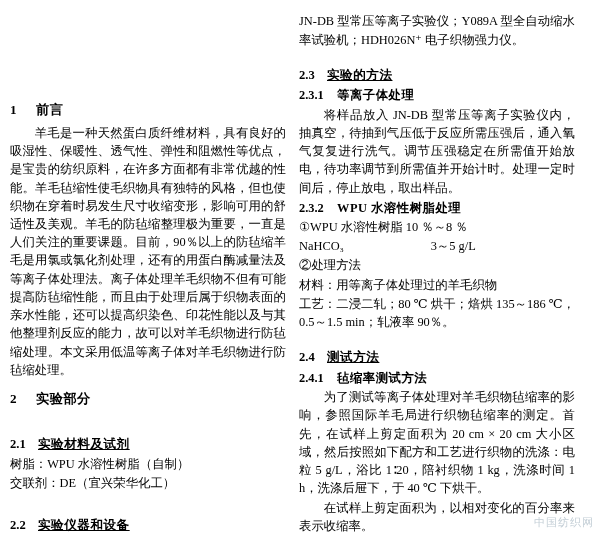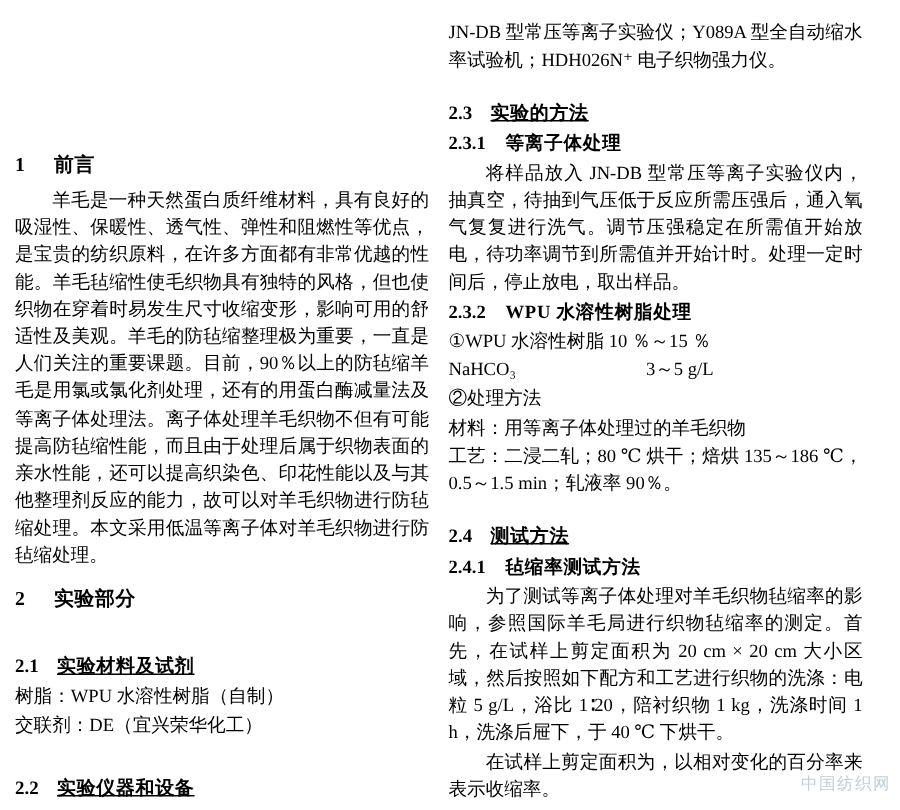--- a/index.html
+++ b/index.html
@@ -98,21 +98,21 @@
       <p class="para noind">交联剂：DE（宜兴荣华化工）</p>
       <div class="spacer-sm"></div>
       <div class="h2"><span class="h-num">2.2</span><span class="h-title">实验仪器和设备</span></div>
     </div>
   <div class="col" id="right-col">
       <p class="para noind">JN-DB 型常压等离子实验仪；Y089A 型全自动缩水率试验机；HDH026N⁺ 电子织物强力仪。</p>
       <div class="h2"><span class="h-num">2.3</span><span class="h-title">实验的方法</span></div>
       <div class="h3"><span class="h-num">2.3.1</span><span class="h-title">等离子体处理</span></div>
       <p class="para">将样品放入 JN-DB 型常压等离子实验仪内，抽真空，待抽到气压低于反应所需压强后，通入氧气复复进行洗气。调节压强稳定在所需值开始放电，待功率调节到所需值并开始计时。处理一定时间后，停止放电，取出样品。</p>
       <div class="h3"><span class="h-num">2.3.2</span><span class="h-title">WPU 水溶性树脂处理</span></div>
-      <p class="para noind">①WPU 水溶性树脂 10 ％～15 ％</p>
+      <p class="para noind">①WPU 水溶性树脂 10 ％～8 ％</p>
       <p class="para noind">NaHCO₃　　　　　　　3～5 g/L</p>
       <p class="para noind">②处理方法</p>
       <p class="para noind">材料：用等离子体处理过的羊毛织物</p>
       <p class="para noind">工艺：二浸二轧；80 ℃ 烘干；焙烘 135～186 ℃，0.5～1.5 min；轧液率 90％。</p>
       <div class="h2"><span class="h-num">2.4</span><span class="h-title">测试方法</span></div>
       <div class="h3"><span class="h-num">2.4.1</span><span class="h-title">毡缩率测试方法</span></div>
       <p class="para">为了测试等离子体处理对羊毛织物毡缩率的影响，参照国际羊毛局进行织物毡缩率的测定。首先，在试样上剪定面积为 20 cm × 20 cm 大小区域，然后按照如下配方和工艺进行织物的洗涤：电粒 5 g/L，浴比 1∶20，陪衬织物 1 kg，洗涤时间 1 h，洗涤后屉下，于 40 ℃ 下烘干。</p>
       <p class="para">在试样上剪定面积为，以相对变化的百分率来表示收缩率。</p>
     </div>
 

